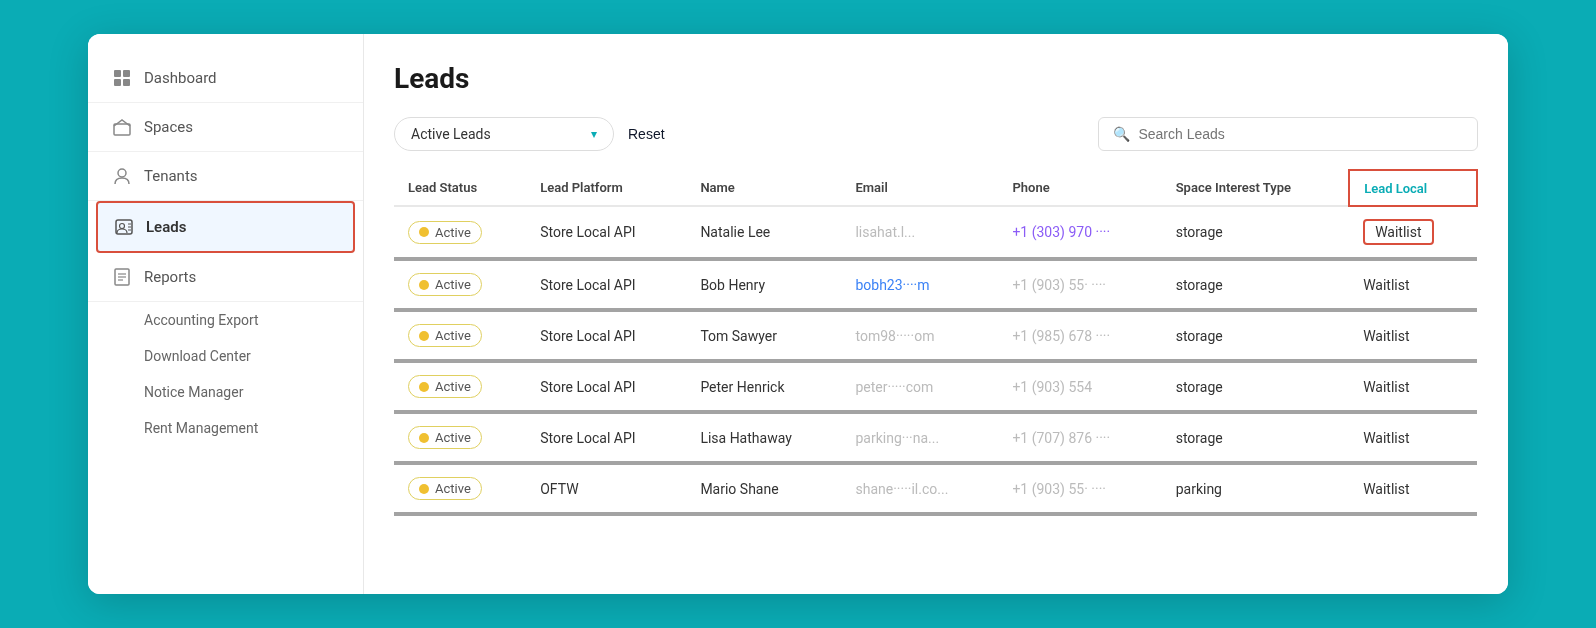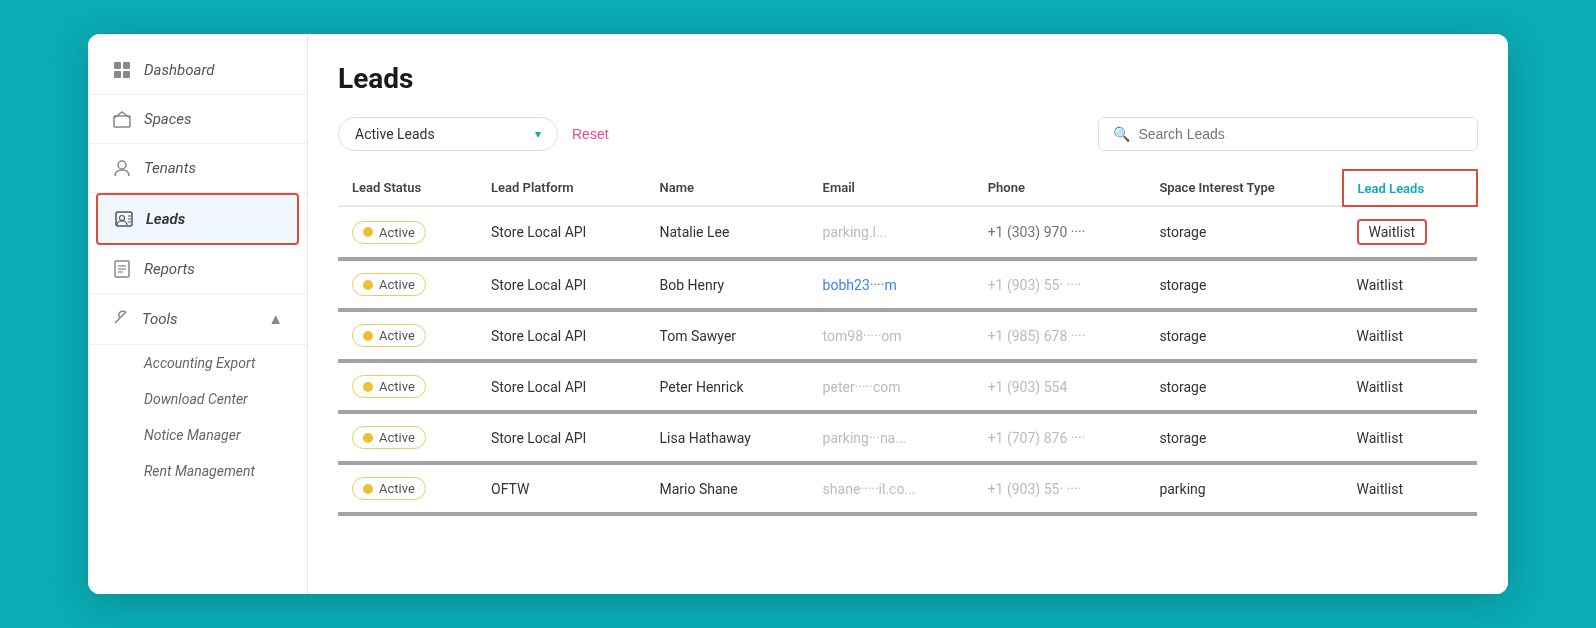--- a/index.html
+++ b/index.html
@@ -15,26 +15,25 @@
       background: #fff;
       border-radius: 12px;
       overflow: hidden;
       width: 1420px;
       min-height: 560px;
       display: flex;
       box-shadow: 0 8px 40px rgba(0,0,0,0.18);
     }
     
     .sidebar {
-      width: 220px;
+      width: 276px;
       background: #fff;
       border-right: 1px solid #e8e8e8;
       flex-shrink: 0;
-      padding: 12px 0;
-      font-style: italic;
+      padding: 20px 0;
     }
     .sidebar-item {
       display: flex;
       align-items: center;
       gap: 12px;
       padding: 14px 24px;
       cursor: pointer;
       color: #555;
       font-size: 15px;
       border-bottom: 1px solid #f0f0f0;
@@ -101,21 +100,21 @@
       padding: 8px 16px;
       font-size: 14px;
       color: #333;
       cursor: pointer;
       background: #fff;
       min-width: 220px;
       justify-content: space-between;
     }
     .filter-dropdown .chevron { color: #0aacb5; font-size: 12px; }
     .reset-btn {
-      color: #ec4899;
+      color: #0f172a;
       font-size: 14px;
       font-weight: 500;
       background: none;
       border: none;
       cursor: pointer;
     }
     .search-box {
       display: flex;
       align-items: center;
       gap: 8px;
@@ -241,29 +240,20 @@
         <svg width="18" height="18" viewBox="0 0 18 18" fill="none">
           <rect x="2" y="1" width="14" height="16" rx="1" stroke="#888" stroke-width="1.5" fill="none"></rect>
           <line x1="5" y1="6" x2="13" y2="6" stroke="#888" stroke-width="1.2"></line>
           <line x1="5" y1="9" x2="13" y2="9" stroke="#888" stroke-width="1.2"></line>
           <line x1="5" y1="12" x2="10" y2="12" stroke="#888" stroke-width="1.2"></line>
         </svg>
       </span>
       <span>Reports</span>
     </div>
 
-    <div class="tools-row">
-      <span class="icon">
-        <svg width="18" height="18" viewBox="0 0 18 18" fill="none">
-          <path d="M3 15l5-5m0 0a4 4 0 115.66-5.66L11 7l-3 3z" stroke="#888" stroke-width="1.5" fill="none"></path>
-        </svg>
-      </span>
-      <span>Tools</span>
-      <span style="margin-left:auto; color:#888;">▲</span>
-    </div>
 
     <div class="sidebar-sub">
       <span>Accounting Export</span>
     </div>
     <div class="sidebar-sub">
       <span>Download Center</span>
     </div>
     <div class="sidebar-sub">
       <span>Notice Manager</span>
     </div>
@@ -303,31 +293,31 @@
           <th>
             <span>Email</span>
           </th>
           <th>
             <span>Phone</span>
           </th>
           <th>
             <span>Space Interest Type</span>
           </th>
           <th class="lead-type-col">
-            <span>Lead Leads</span>
+            <span>Lead Local</span>
           </th>
         </tr>
       </thead>
       <tbody id="table-body">
       <tr>
             <td><span class="status-badge"><span class="status-dot"></span>Active</span></td>
             <td>Store Local API</td>
             <td>Natalie Lee</td>
-            <td style="color: rgb(187, 187, 187);">parking.l...</td>
-            <td style="color: #737373;">+1 (303) 970 ····</td>
+            <td style="color: rgb(187, 187, 187);">lisahat.l...</td>
+            <td style="color: #8b5cf6;">+1 (303) 970 ····</td>
             <td>storage</td>
             <td><span style="border:2px solid #d94f3c; border-radius:4px; padding:3px 10px; display:inline-block;">Waitlist</span></td>
           </tr>
           <tr>
             <td><span class="status-badge"><span class="status-dot"></span>Active</span></td>
             <td>Store Local API</td>
             <td>Bob Henry</td>
             <td style="color: #3b82f6;">bobh23····m</td>
             <td style="color: rgb(187, 187, 187);">+1 (903) 55· ····</td>
             <td>storage</td>

